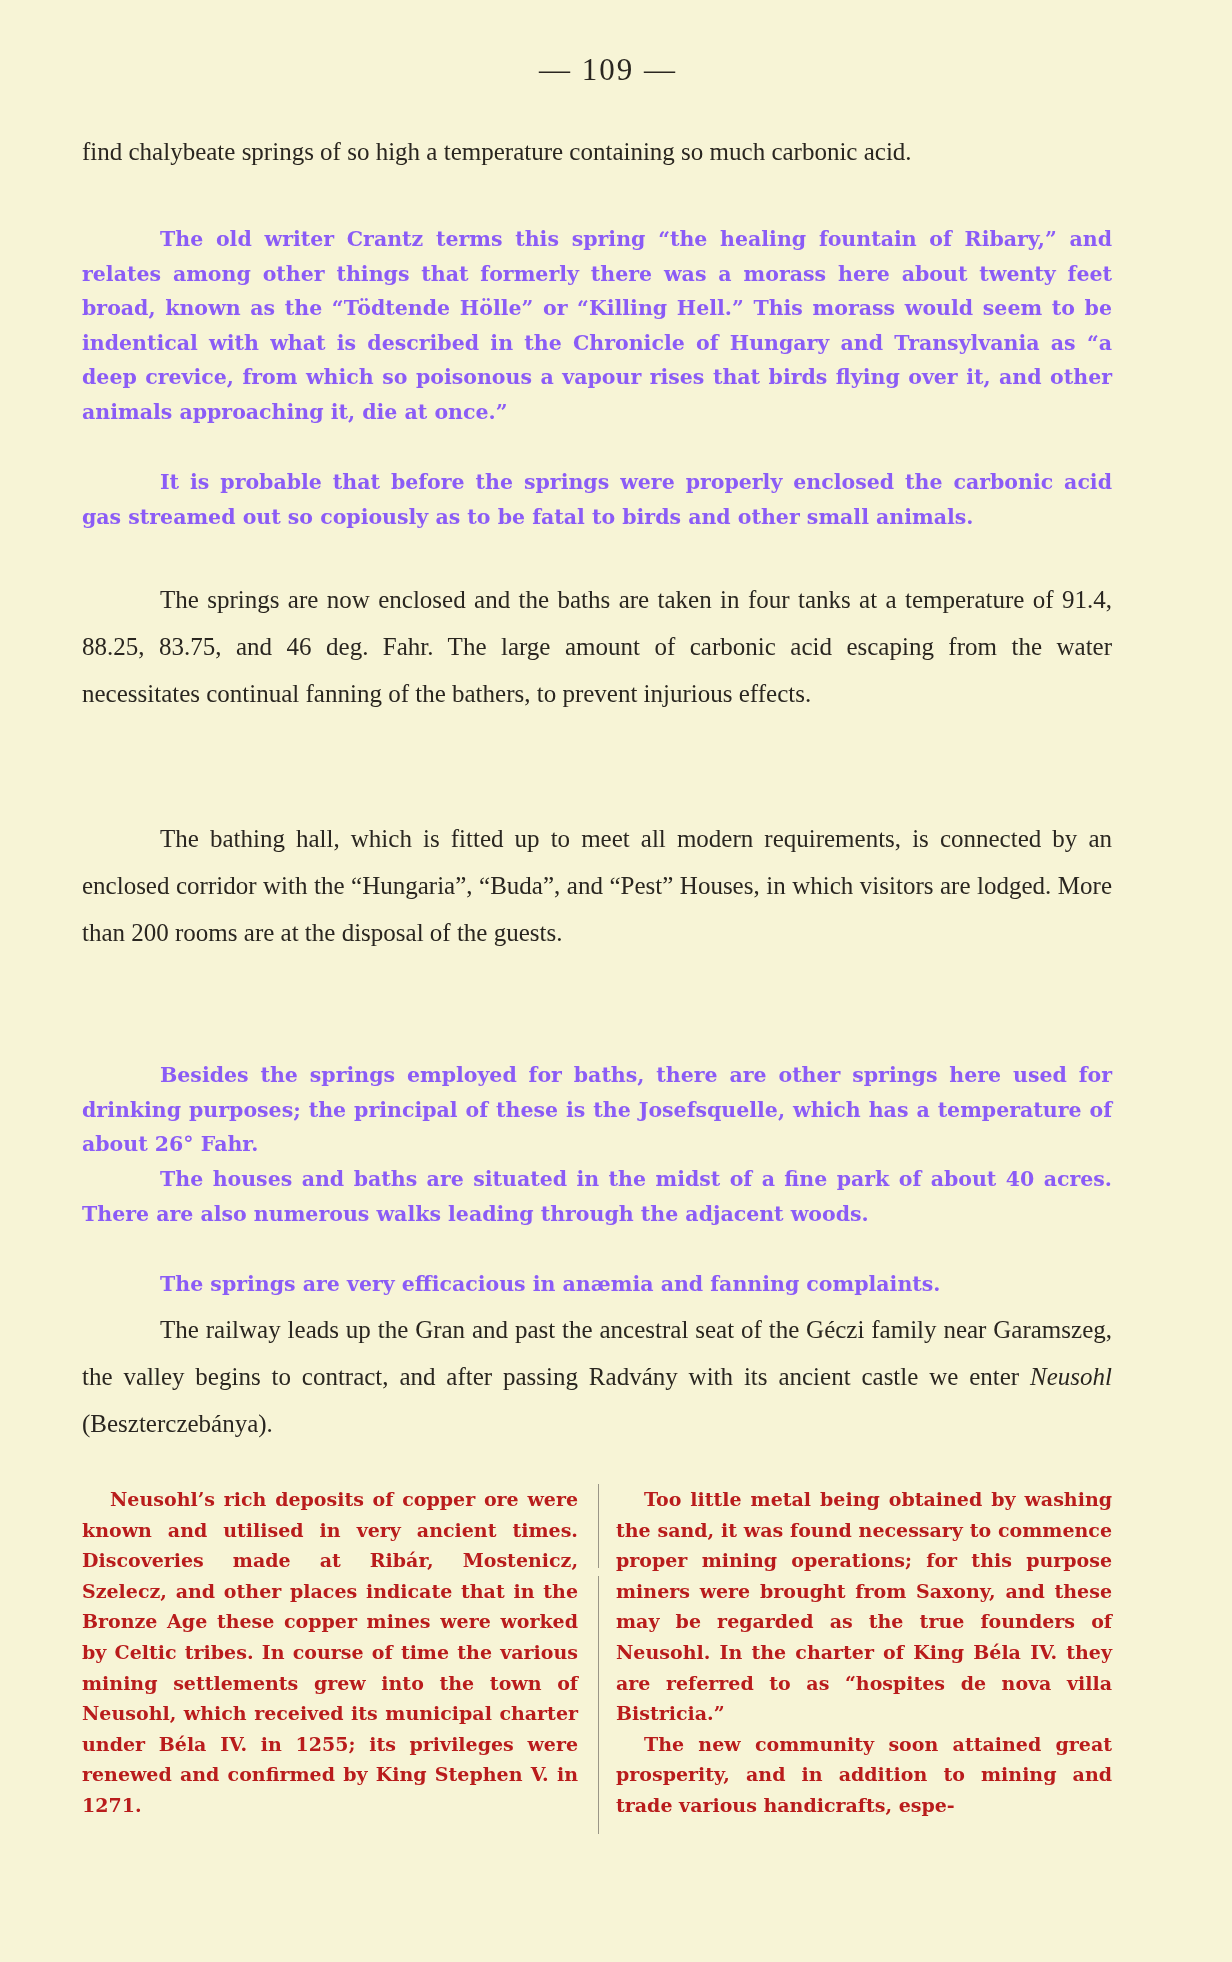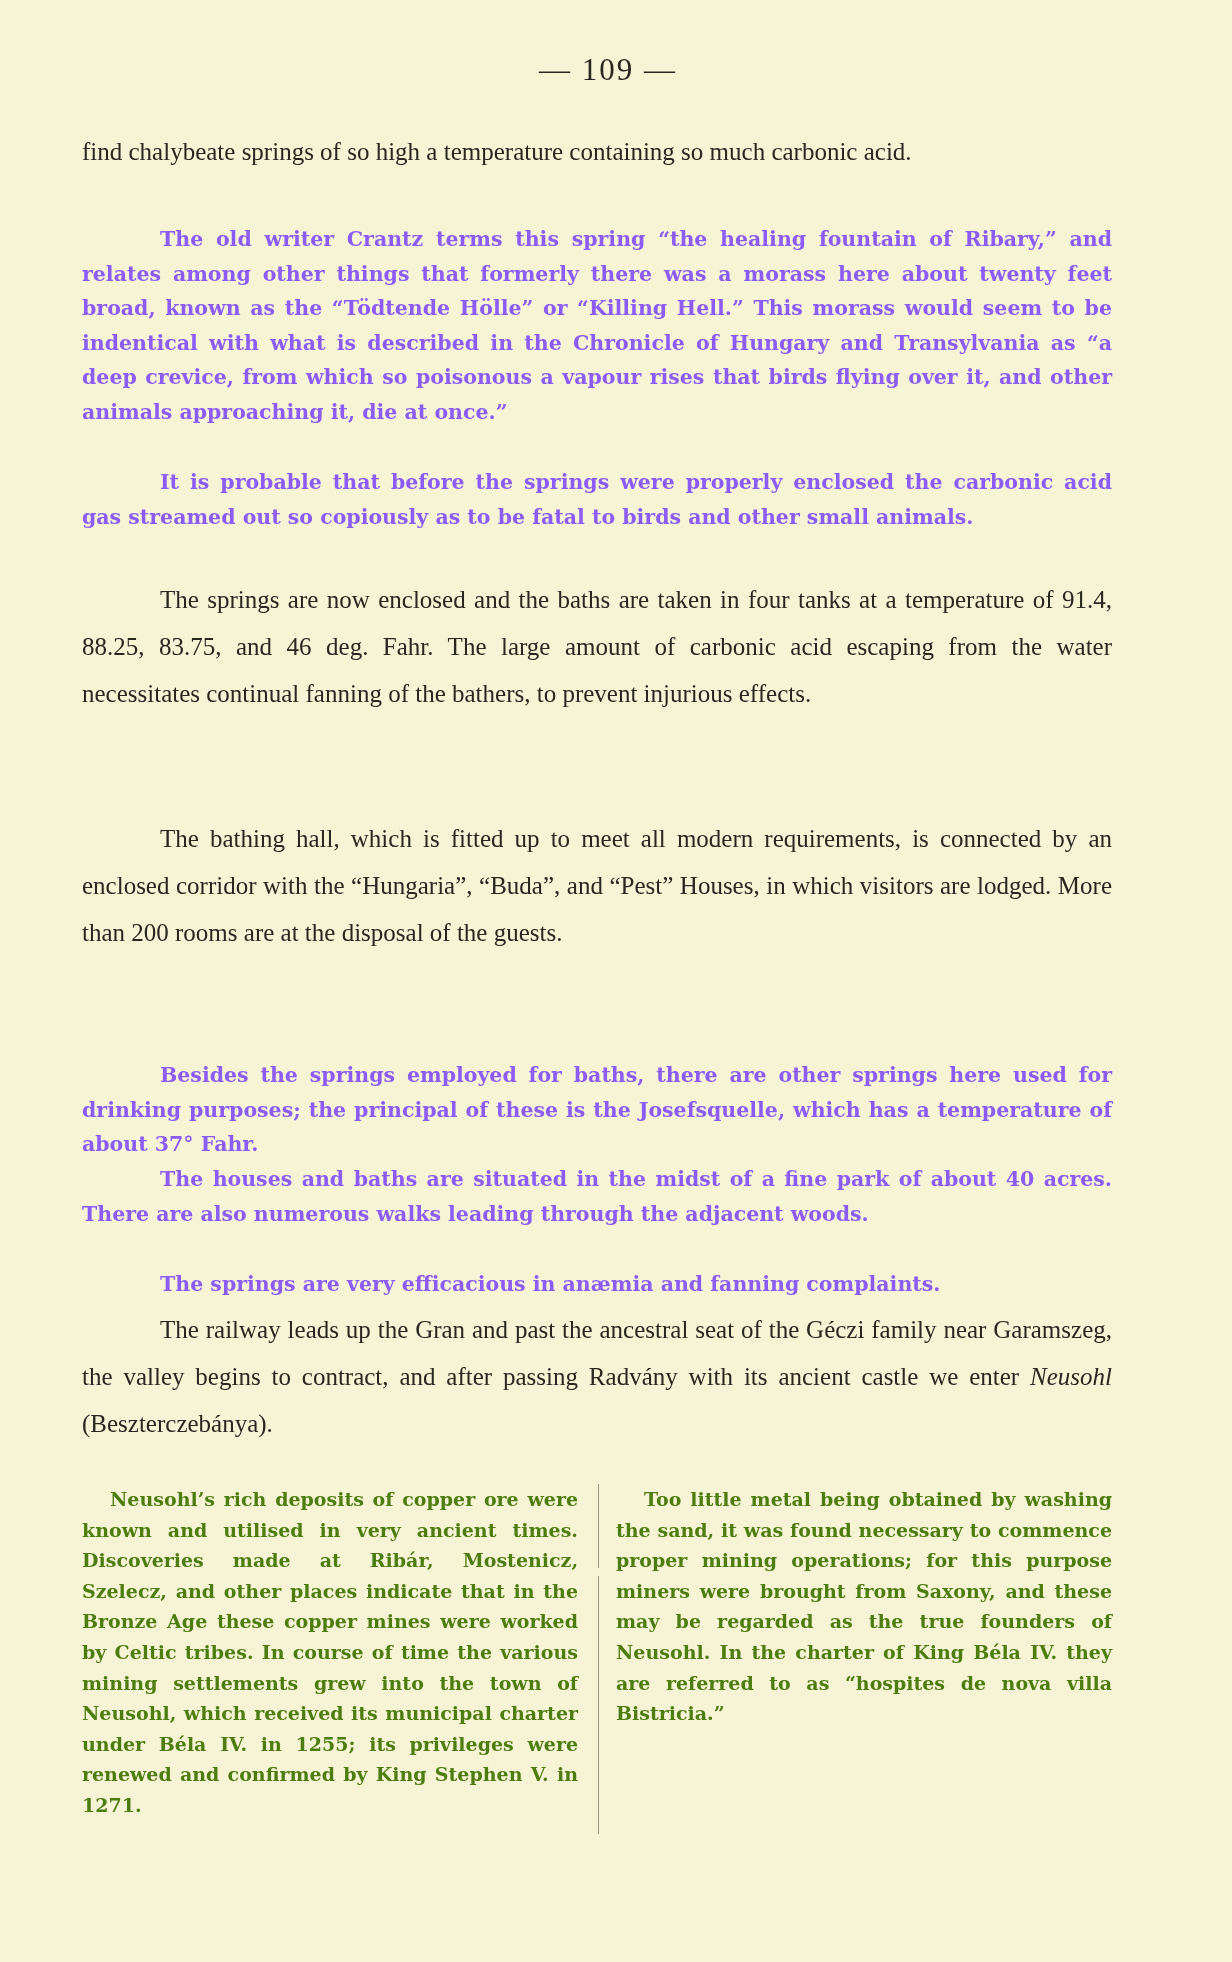--- a/index.html
+++ b/index.html
@@ -27,21 +27,21 @@
     color: #8b5cf6; text-align: justify; margin: 0;
   }
   .small.indent { text-indent: 78px; }
   .block { position: absolute; left: 0; width: 1030px; }
   .cols { position: absolute; left: 0; top: 1484px; width: 1030px; }
   .col { position: absolute; top: 0; width: 496px; }
   .col.left { left: 0; }
   .col.right { left: 534px; }
   .col p {
     font-family: "DejaVu Serif", "Liberation Serif", serif;
-    font-size: 19px; line-height: 30.6px; font-weight: bold; color: #4d7c0f;
+    font-size: 19px; line-height: 30.6px; font-weight: bold; color: #b91c1c;
     text-align: justify; margin: 0;
   }
   .col p.indent { text-indent: 28px; }
   .divider {
     position: absolute; left: 516px; width: 1px; background: #9a9687;
   }
   i { font-style: italic; }
 </style>
 </head>
 <body>
@@ -63,21 +63,21 @@
 
   <div class="block" style="top:576px;">
     <p class="large indent">The springs are now enclosed and the baths are taken in four tanks at a temperature of 91.4, 88.25, 83.75, and 46 deg. Fahr. The large amount of carbonic acid escaping from the water necessitates continual fanning of the bathers, to prevent injurious effects.</p>
   </div>
 
   <div class="block" style="top:815px;">
     <p class="large indent">The bathing hall, which is fitted up to meet all modern requirements, is connected by an enclosed corridor with the “Hungaria”, “Buda”, and “Pest” Houses, in which visitors are lodged. More than 200 rooms are at the disposal of the guests.</p>
   </div>
 
   <div class="block" style="top:1058px;">
-    <p class="small indent">Besides the springs employed for baths, there are other springs here used for drinking purposes; the principal of these is the Josefsquelle, which has a temperature of about 37° Fahr.</p>
+    <p class="small indent">Besides the springs employed for baths, there are other springs here used for drinking purposes; the principal of these is the Josefsquelle, which has a temperature of about 26° Fahr.</p>
   </div>
 
   <div class="block" style="top:1162px;">
     <p class="small indent">The houses and baths are situated in the midst of a fine park of about 40 acres. There are also numerous walks leading through the adjacent woods.</p>
   </div>
 
   <div class="block" style="top:1267px;">
     <p class="small indent">The springs are very efficacious in anæmia and fanning complaints.</p>
   </div>
 
@@ -86,15 +86,16 @@
   </div>
 
   <div class="cols">
     <div class="col left">
       <p class="indent">Neusohl’s rich deposits of copper ore were known and utilised in very ancient times. Discoveries made at Ribár, Mostenicz, Szelecz, and other places indicate that in the Bronze Age these copper mines were worked by Celtic tribes. In course of time the various mining settlements grew into the town of Neusohl, which received its municipal charter under Béla IV. in 1255; its privileges were renewed and confirmed by King Stephen V. in 1271.</p>
     </div>
     <div class="divider" style="top:0px;height:84px;"></div>
     <div class="divider" style="top:92px;height:258px;"></div>
     <div class="col right">
       <p class="indent">Too little metal being obtained by washing the sand, it was found necessary to commence proper mining operations; for this purpose miners were brought from Saxony, and these may be regarded as the true founders of Neusohl. In the charter of King Béla IV. they are referred to as “hospites de nova villa Bistricia.”</p>
+      <p class="indent">The new community soon attained great prosperity, and in addition to mining and trade various handicrafts, espe-</p>
     </div>
   </div>
 </div>
 
 </body></html>

